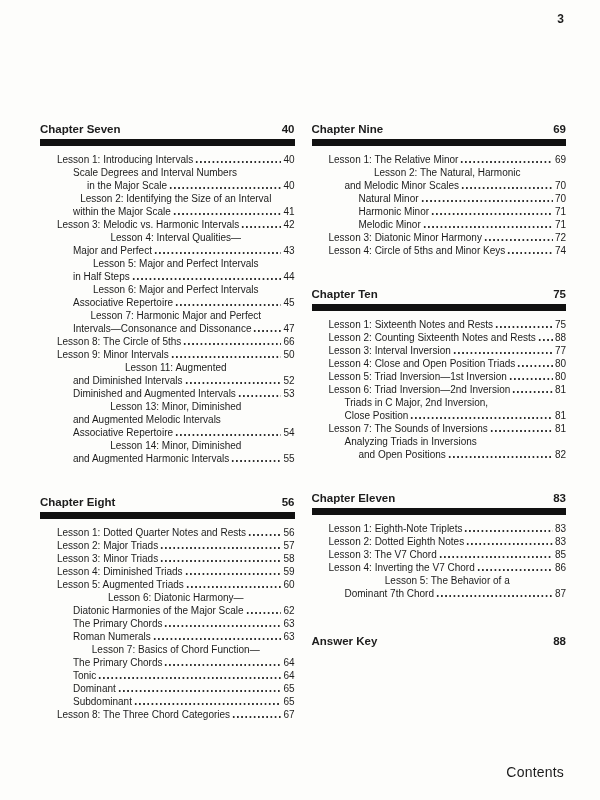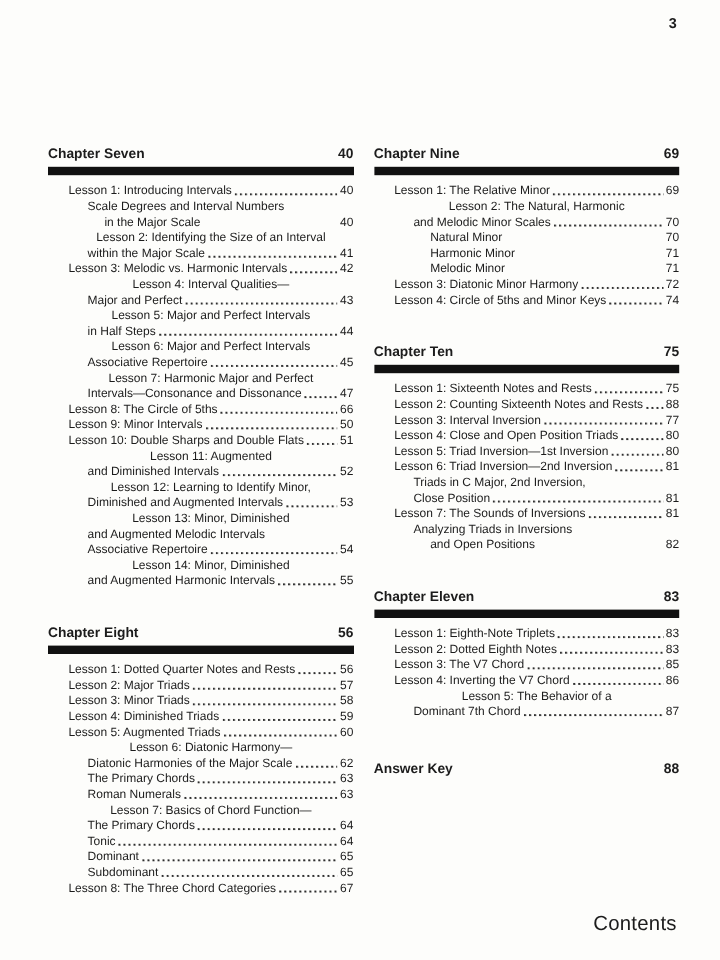--- a/index.html
+++ b/index.html
@@ -49,39 +49,39 @@
   }
 
   .entry {
     display: flex;
     font-size: 10px;
     line-height: 13px;
   }
   .entry-text { white-space: nowrap; }
   .ind0 { padding-left: 17px; justify-content: center; }
   .ind1 { padding-left: 33px; }
-  .ind2 { padding-left: 47px; align-items: flex-end; }
+  .ind2 { padding-left: 47px; }
   .leader {
     flex: 1;
     min-width: 6px;
     margin: 0 2px;
     background-image: radial-gradient(circle at 1.5px 9px, #2e2e2e 0.85px, transparent 1.15px);
     background-size: 4.2px 13px;
     background-repeat: repeat-x;
   }
   .entry-page { white-space: nowrap; }
 
   .answer-key { margin-top: 34px; }
   .answer-key .chapter-head { margin-bottom: 0; }
 
   .footer {
     position: absolute;
     bottom: 20px;
     right: 36px;
-    font-size: 17px;
+    font-size: 14px;
     letter-spacing: 0.2px;
   }
 </style>
 </head>
 <body>
 
 <div class="page">
   <div class="corner-page-number">3</div>
   <div class="columns">
     <div class="col">
@@ -154,34 +154,26 @@
             <span class="entry-text">Lesson 8: The Circle of 5ths</span>
             <span class="leader"></span>
             <span class="entry-page">66</span>
           </div>
           <div class="entry ind0">
             <span class="entry-text">Lesson 9: Minor Intervals</span>
             <span class="leader"></span>
             <span class="entry-page">50</span>
           </div>
           <div class="entry ind0">
-            <span class="entry-text">Lesson 10: Double Sharps and Double Flats</span>
-            <span class="leader"></span>
-            <span class="entry-page">51</span>
-          </div>
-          <div class="entry ind0">
             <span class="entry-text">Lesson 11: Augmented</span>
           </div>
           <div class="entry ind1">
             <span class="entry-text">and Diminished Intervals</span>
             <span class="leader"></span>
             <span class="entry-page">52</span>
-          </div>
-          <div class="entry ind0">
-            <span class="entry-text">Lesson 12: Learning to Identify Minor,</span>
           </div>
           <div class="entry ind1">
             <span class="entry-text">Diminished and Augmented Intervals</span>
             <span class="leader"></span>
             <span class="entry-page">53</span>
           </div>
           <div class="entry ind0">
             <span class="entry-text">Lesson 13: Minor, Diminished</span>
           </div>
           <div class="entry ind1">

